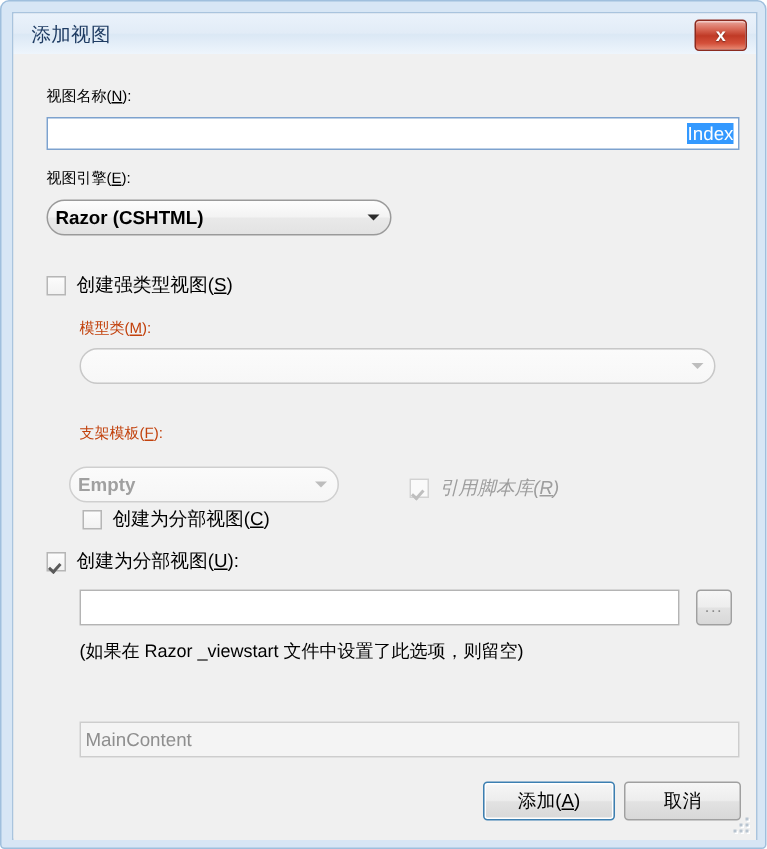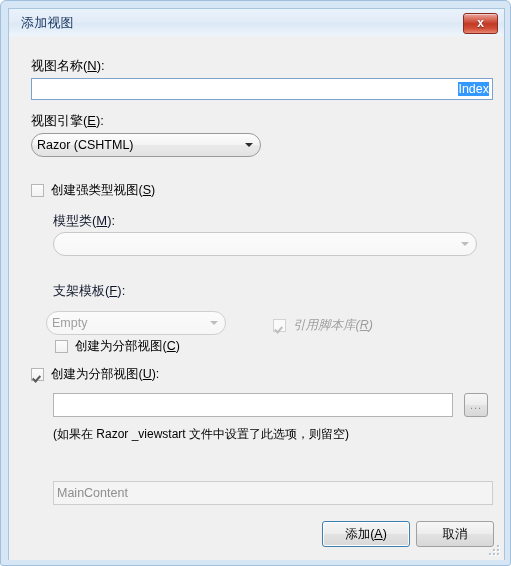--- a/index.html
+++ b/index.html
@@ -83,25 +83,25 @@
     position: absolute;
     left: 0;
     top: 27px;
     width: 495px;
     height: 524px;
     background: #f0f0f0;
   }
 
   .lbl {
     position: absolute;
-    font-size: 13px;
+    font-size: 10px;
     color: #000000;
     white-space: nowrap;
   }
-  .lbl.disabled { color: #0f172a; }
+  .lbl.disabled { color: #c2410c; }
   .ul { text-decoration: underline; }
 
   
   .textbox {
     position: absolute;
     box-sizing: border-box;
     background: #ffffff;
     border: 1px solid #7da2ce;
     font-size: 12.5px;
     color: #000;
@@ -128,20 +128,21 @@
     border: 1px solid #9a9a9a;
     border-radius: 12px;
     background: linear-gradient(to bottom, #fdfdfd 0%, #f3f3f3 48%, #e9e9e9 52%, #e3e3e3 100%);
     font-size: 12.5px;
     color: #000;
     padding: 0 22px 0 5px;
     line-height: 22px;
     overflow: hidden;
     white-space: nowrap;
     cursor: pointer;
+    font-weight: bold;
   }
   .combo.disabled {
     border: 1px solid #cfcfcf;
     background: linear-gradient(to bottom, #fbfbfb 0%, #f6f6f6 100%);
     color: #a0a0a0;
     cursor: default;
   }
   .combo.flat {
     border: 1px solid #c8c8c8;
     background: linear-gradient(to bottom, #fbfbfb 0%, #f7f7f7 100%);

